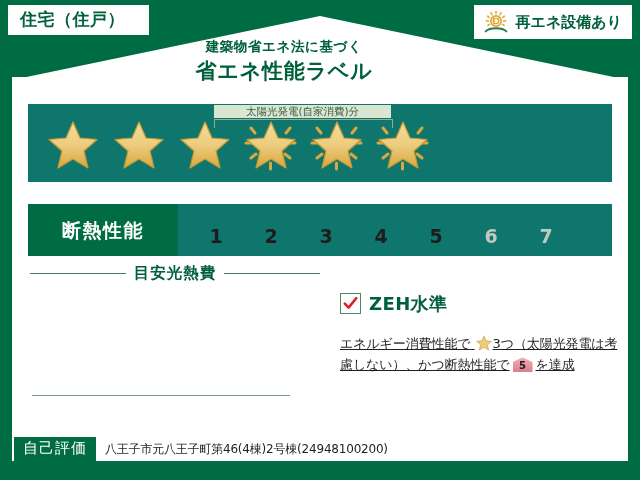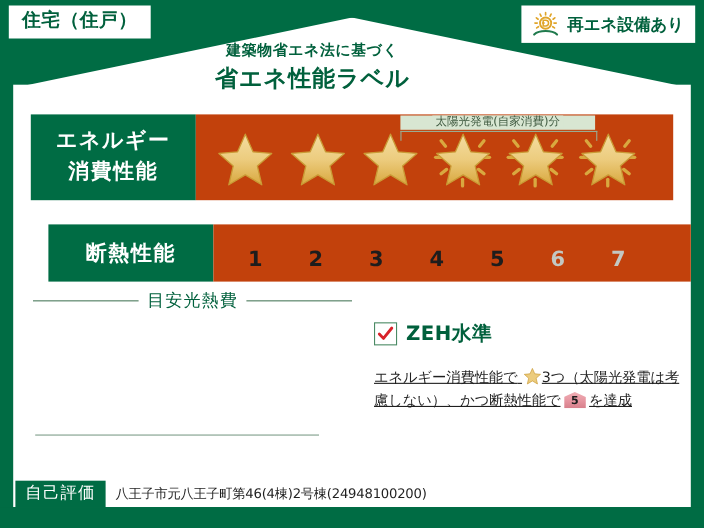--- a/index.html
+++ b/index.html
@@ -20,55 +20,56 @@
   .body-card{
     position:absolute;left:12px;top:77px;width:616px;height:384px;
     background:#ffffff;
   }
 
   
   .tag-house-type{
     position:absolute;left:8px;top:5px;
     background:#ffffff;color:#00603c;
     font-size:17px;font-weight:bold;letter-spacing:.5px;
-    padding:6px 12px 7px 12px;
+    padding:6px 24px 7px 12px;
     line-height:1;
     z-index:6;
+    font-family:Liberation Serif, serif;
   }
   
   .badge-renew{
     position:absolute;right:8px;top:5px;
     background:#ffffff;color:#00603c;
     font-size:15px;font-weight:bold;
     padding:5px 10px 5px 8px;
     display:flex;align-items:center;gap:6px;
     line-height:1;z-index:6;
   }
   .sun-icon{width:28px;height:24px;display:block;}
 
   
   .title-wrap{position:absolute;left:0;top:38px;width:568px;text-align:center;z-index:5;}
   .title-sub{font-size:13.5px;font-weight:bold;color:#00603c;letter-spacing:.6px;line-height:1.2;}
   .title-main{font-size:21px;font-weight:bold;color:#00603c;letter-spacing:.8px;line-height:1.25;margin-top:4px;}
 
   
   .row{position:absolute;display:flex;align-items:stretch;}
   .row-energy{left:28px;top:104px;width:584px;height:78px;}
-  .row-insul{left:28px;top:204px;width:584px;height:52px;margin-left:16px;}
+  .row-insul{left:28px;top:204px;width:584px;height:52px;}
 
   .row-key{
     background:#006c44;color:#ffffff;
     width:150px;flex:0 0 150px;
     display:flex;flex-direction:column;align-items:center;justify-content:center;
     font-weight:bold;letter-spacing:1.5px;
   }
   .row-energy .row-key{font-size:19px;line-height:1.45;}
   .row-insul .row-key{font-size:19px;line-height:1.2;}
   .row-val{
-    flex:1 1 auto;background:#c2410c;position:relative;
+    flex:1 1 auto;background:#0f766e;position:relative;
     display:flex;align-items:center;
   }
 
   
   .stars{display:flex;align-items:center;gap:3px;padding-left:13px;}
   .star-cell{position:relative;width:63px;height:62px;}
   .star-svg{position:absolute;left:6px;top:8px;width:52px;height:50px;}
   .sparkle{position:absolute;left:0;top:0;width:63px;height:62px;pointer-events:none;}
 
   
@@ -107,21 +108,21 @@
   .chev.off .shape{background:linear-gradient(180deg,#eef0ee 0%,#e2e5e2 55%,#d6dad6 100%);
                    box-shadow:inset 0 -3px 0 rgba(120,125,120,.18);}
   .chev.off .num{color:#c3c8c3;}
 
   
   .cost-head{
     position:absolute;left:30px;top:263px;width:290px;
     display:flex;align-items:center;gap:8px;
   }
   .cost-head .hr{flex:1 1 auto;height:1.5px;background:#4b7a5c;}
-  .cost-head .txt{font-size:15.5px;font-weight:normal;color:#00603c;letter-spacing:1px;white-space:nowrap;}
+  .cost-head .txt{font-size:15.5px;font-weight:bold;color:#00603c;letter-spacing:1px;white-space:nowrap;}
   .cost-value{
     position:absolute;left:30px;top:310px;width:290px;text-align:center;
     font-size:23px;font-weight:bold;color:#00603c;letter-spacing:2px;
   }
   .cost-rule{position:absolute;left:32px;top:395px;width:258px;height:1.3px;background:#7f9e8a;}
 
   
   .zeh{position:absolute;left:340px;top:293px;width:278px;}
   .zeh-head{display:flex;align-items:center;gap:8px;}
   .zeh-check{
@@ -195,24 +196,20 @@
     </span>
     <span>再エネ設備あり</span>
   </div>
 
   <div class="title-wrap">
     <div class="title-sub">建築物省エネ法に基づく</div>
     <div class="title-main">省エネ性能ラベル</div>
   </div>
 
   <div class="row row-energy">
-    <div class="row-key">
-      <span>エネルギー</span>
-      <span>消費性能</span>
-    </div>
     <div class="row-val">
 
       <div class="solar-bracket">
         <div class="bk-line"></div>
         <div class="bk-text">
           <span class="bk-text-inner">太陽光発電(自家消費)分</span>
         </div>
       </div>
 
       <div class="stars">

